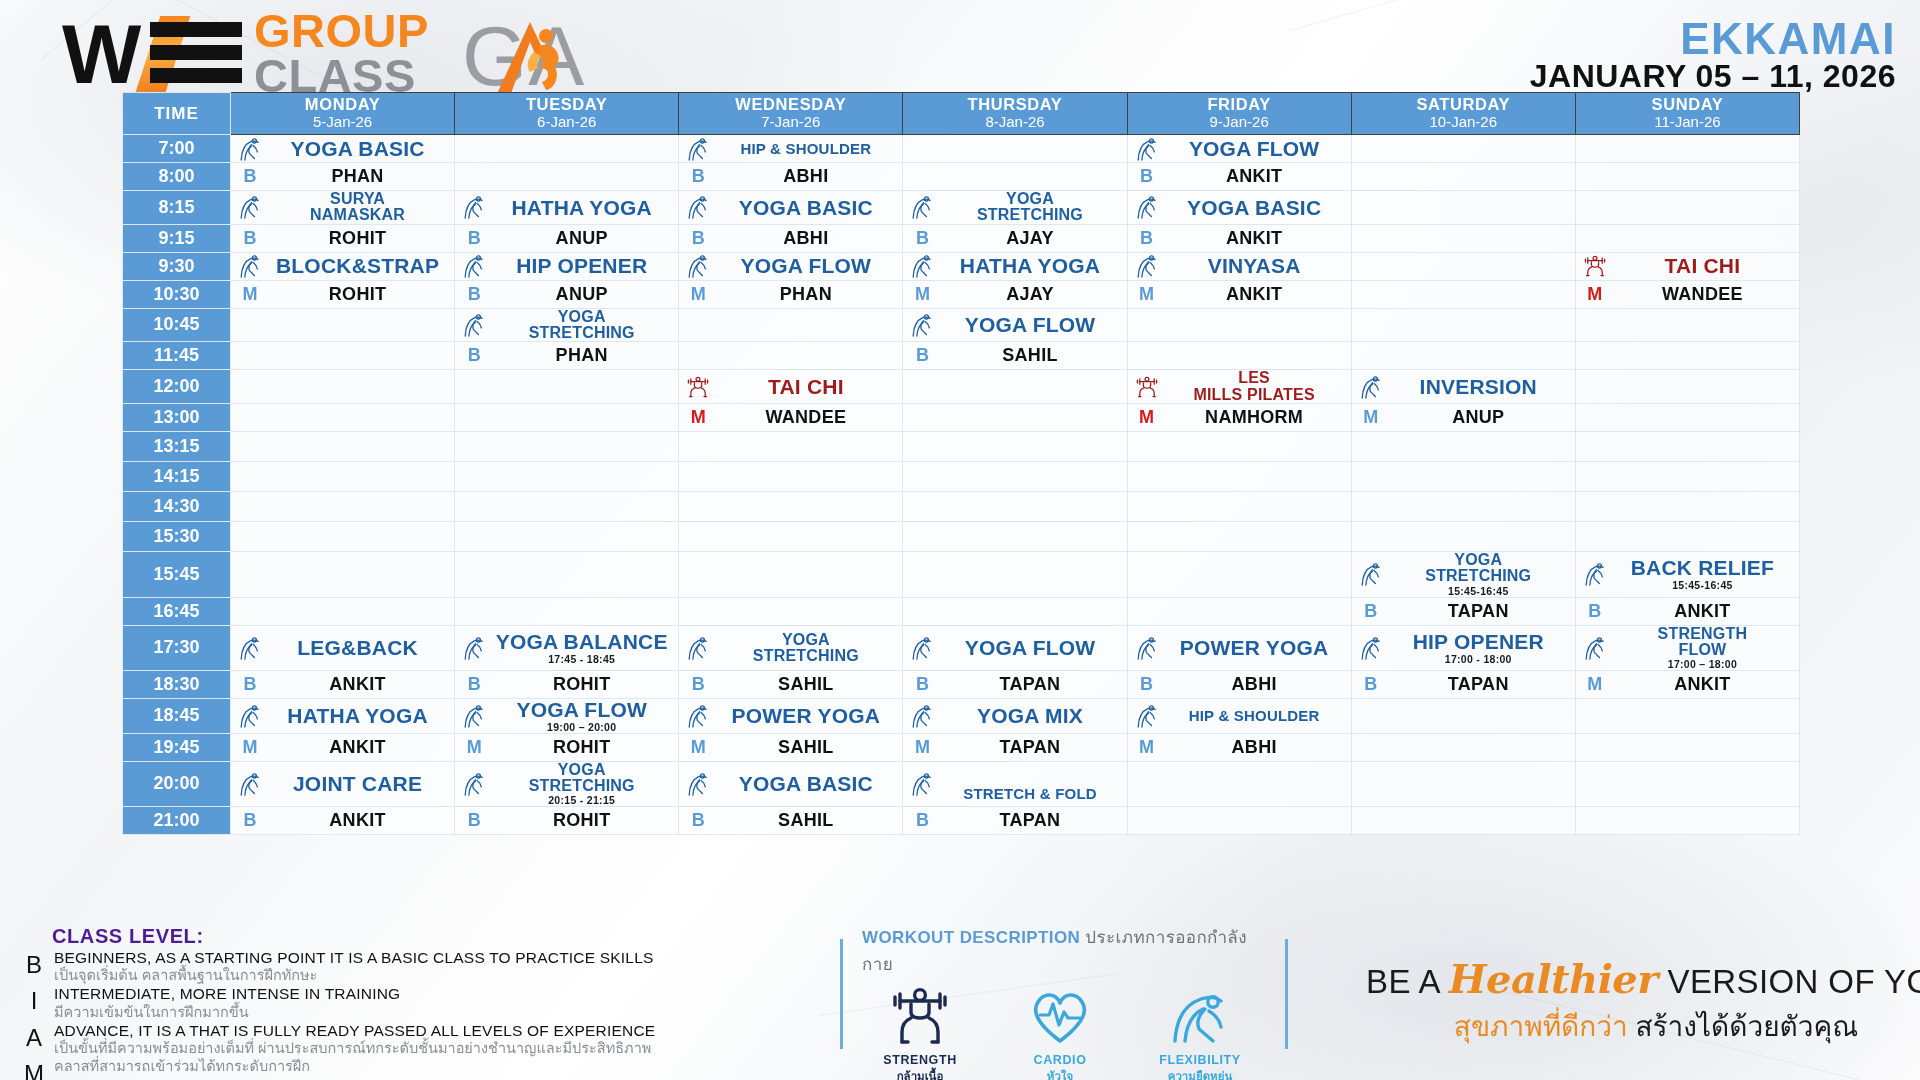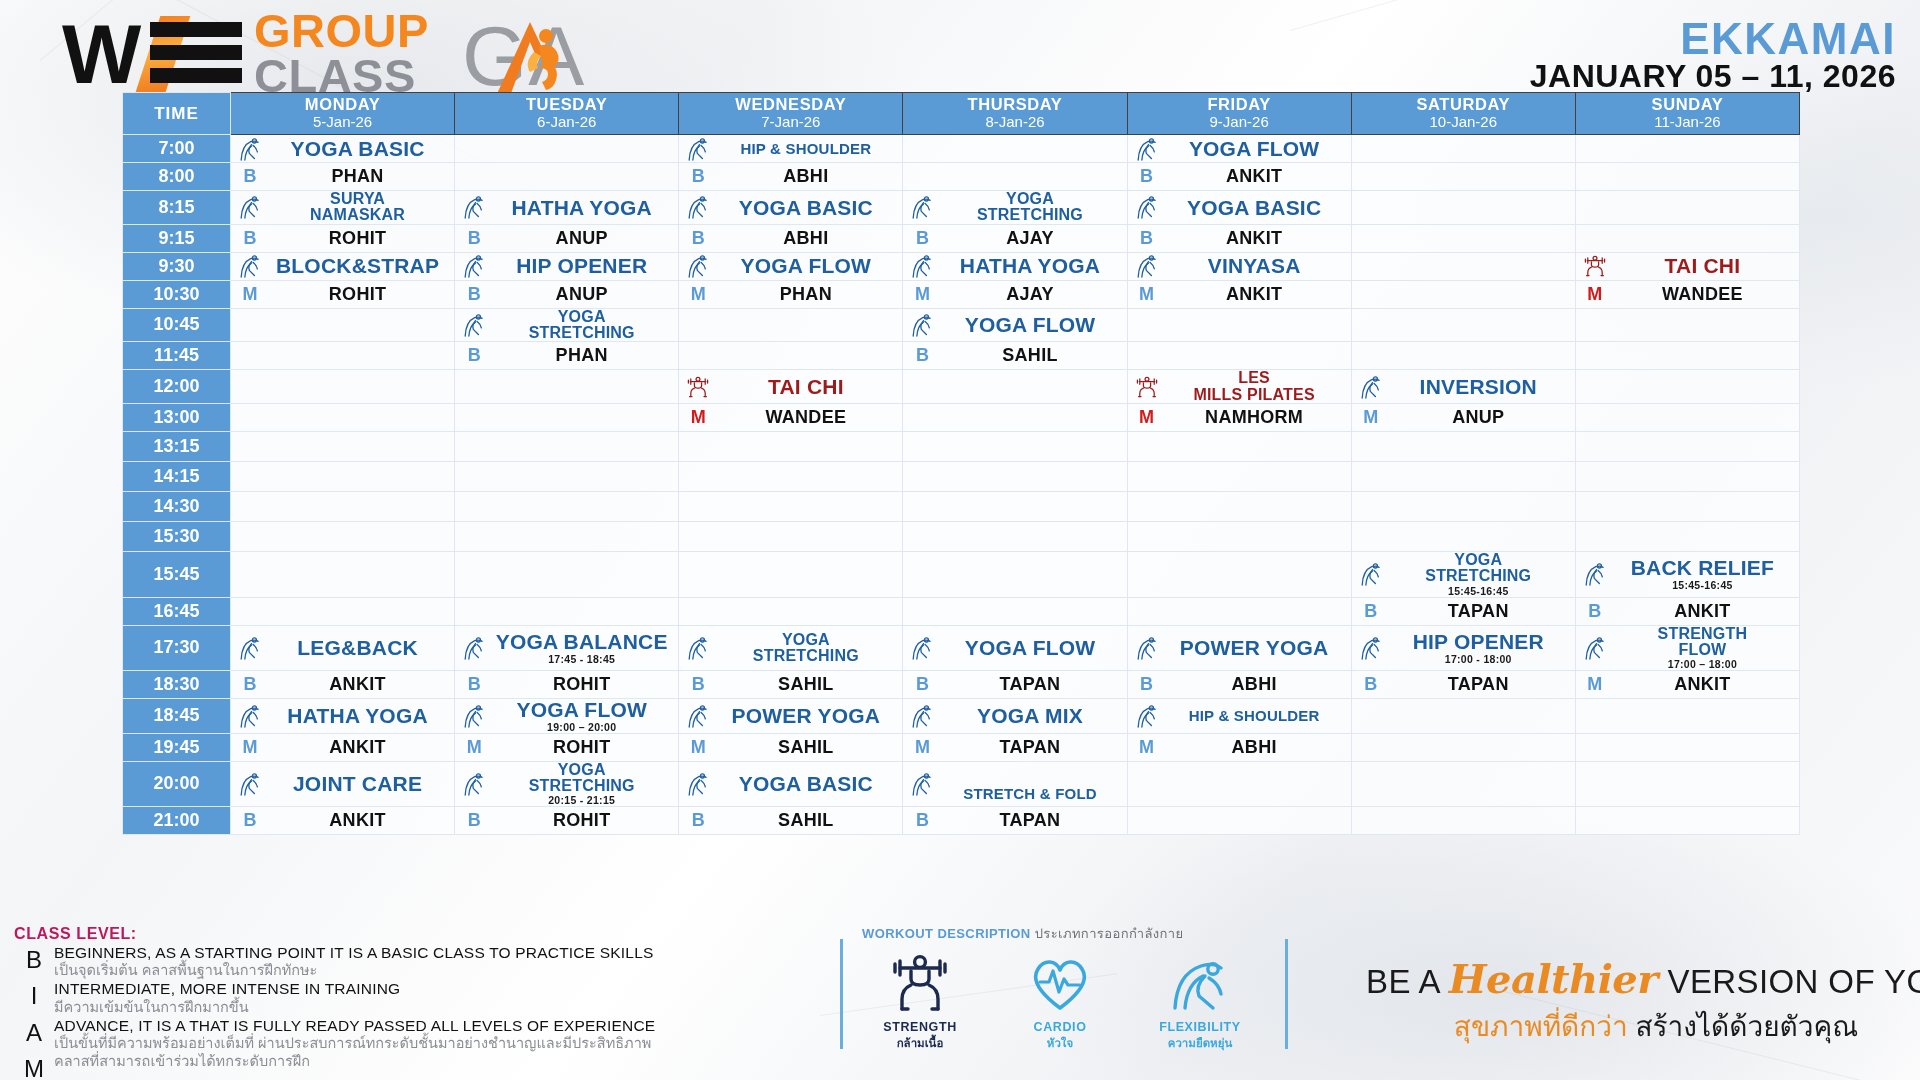--- a/index.html
+++ b/index.html
@@ -83,29 +83,29 @@
   .lvl { width: 30px; flex: 0 0 30px; text-align: center; font-size: 18px; font-weight: bold; color: #5b9bd5; }
   .lvl.red { color: #d21b1b; }
   .inst { flex: 1; text-align: center; font-size: 18px; font-weight: bold; color: #111; letter-spacing: .3px; }
 
   
   .ico { display: block; }
 
   
   .footer { position: absolute; left: 0; top: 935px; width: 1920px; height: 145px; }
   .levels { position: absolute; left: 14px; top: -10px; width: 760px; }
-  .levels .title { font-size: 16px; font-weight: bold; color: #be185d; letter-spacing: .6px; }
+  .levels .title { font-size: 20px; font-weight: bold; color: #4c1d95; letter-spacing: .6px; margin-left: 38px; }
   .lvl-row { display: flex; align-items: flex-start; margin-top: 1px; }
   .lvl-key { width: 40px; flex: 0 0 40px; text-align: center; font-size: 24px; color: #111; font-weight: normal; line-height: 1.3; }
   .lvl-body { flex: 1; }
   .lvl-en { font-size: 15.5px; color: #111; letter-spacing: .2px; line-height: 1.18; }
   .lvl-th { font-size: 14.5px; color: #8a8d93; line-height: 1.18; }
 
   .wdesc { position: absolute; left: 862px; top: -12px; width: 400px; }
-  .wdesc .wtitle { font-size: 13px; font-weight: bold; color: #5b9bd5; letter-spacing: .4px; }
+  .wdesc .wtitle { font-size: 17px; font-weight: bold; color: #5b9bd5; letter-spacing: .4px; }
   .wdesc .wtitle .th { color: #6f7377; font-weight: normal; }
   .wicons { display: flex; gap: 44px; margin-top: 10px; padding-left: 10px; }
   .wi { width: 96px; text-align: center; }
   .wi .cap { margin-top: 4px; font-size: 12.5px; font-weight: bold; letter-spacing: .6px; }
   .wi .cap2 { font-size: 11.5px; font-weight: bold; }
   .wi.strength .cap, .wi.strength .cap2 { color: #1b2a4e; }
   .wi.flex .cap, .wi.flex .cap2 { color: #3aa8dd; }
   .wi.cardio .cap, .wi.cardio .cap2 { color: #3aa8dd; }
   .vsep { position: absolute; width: 3px; background: #6aaede; }
 

